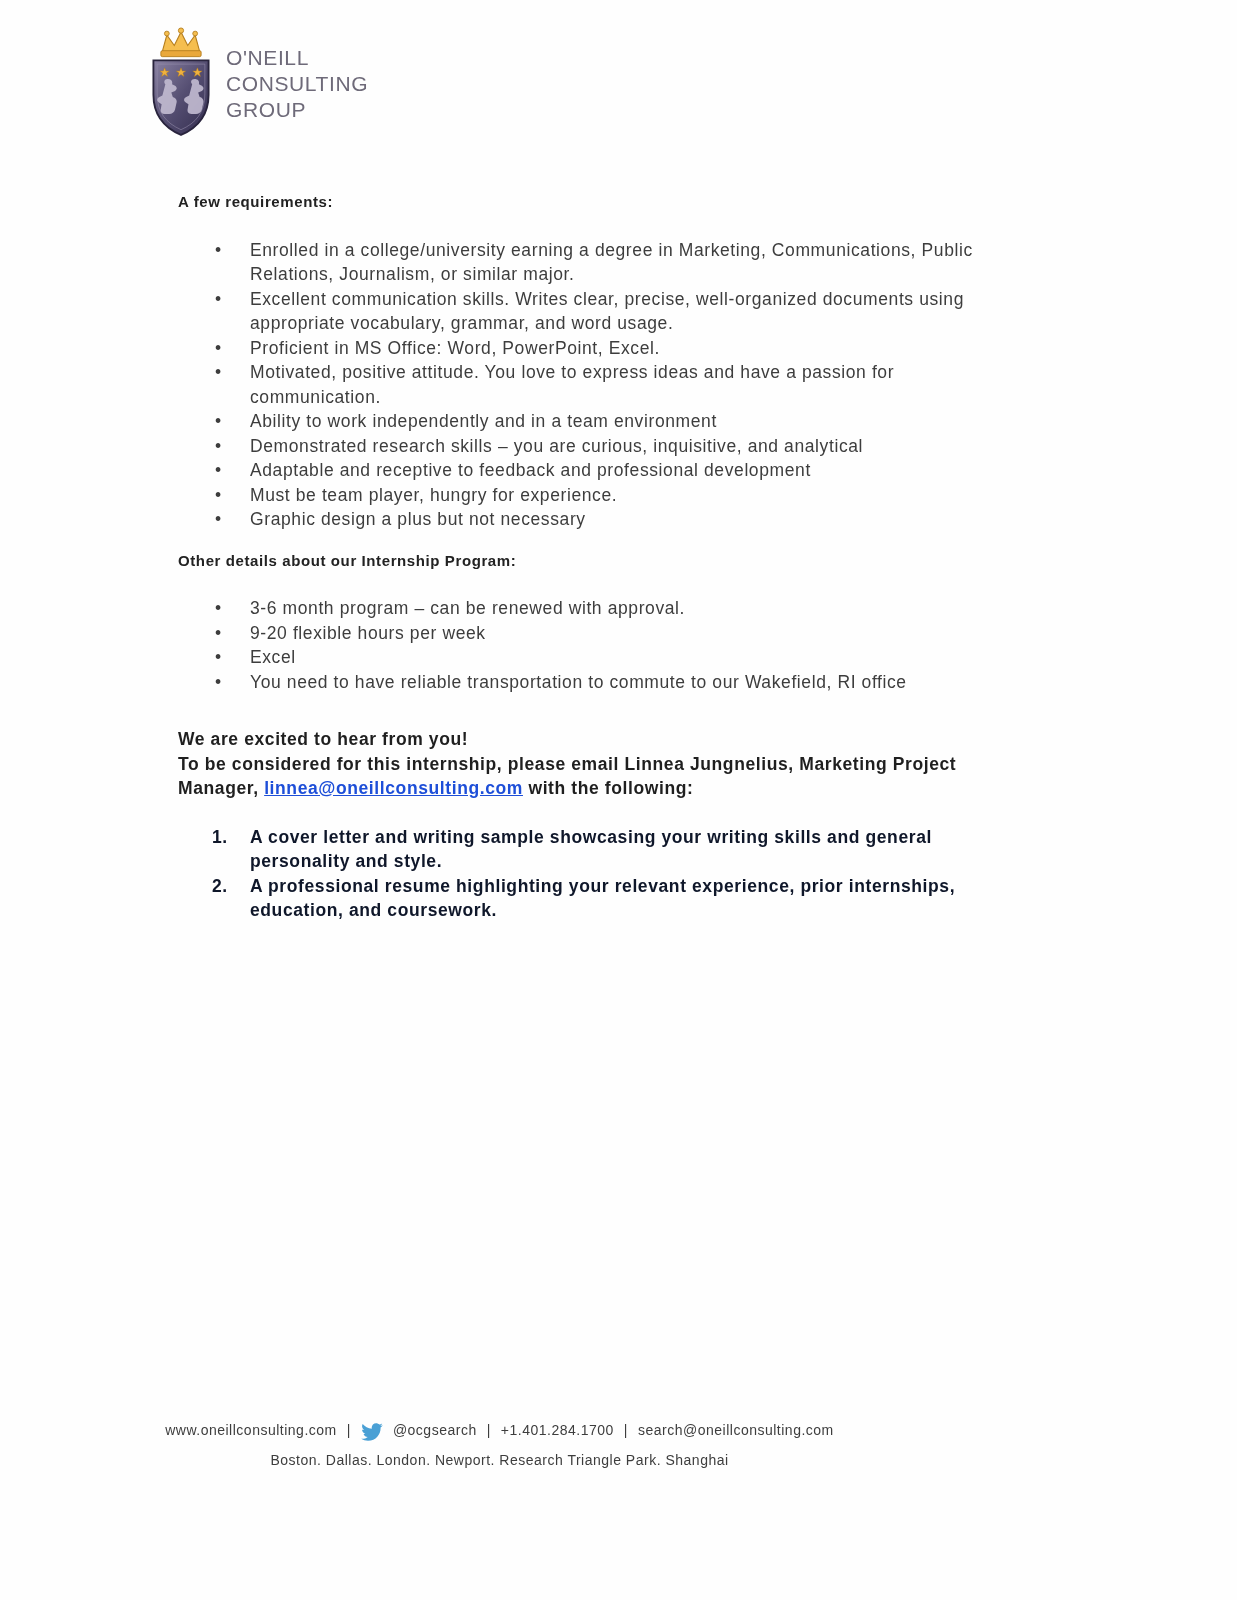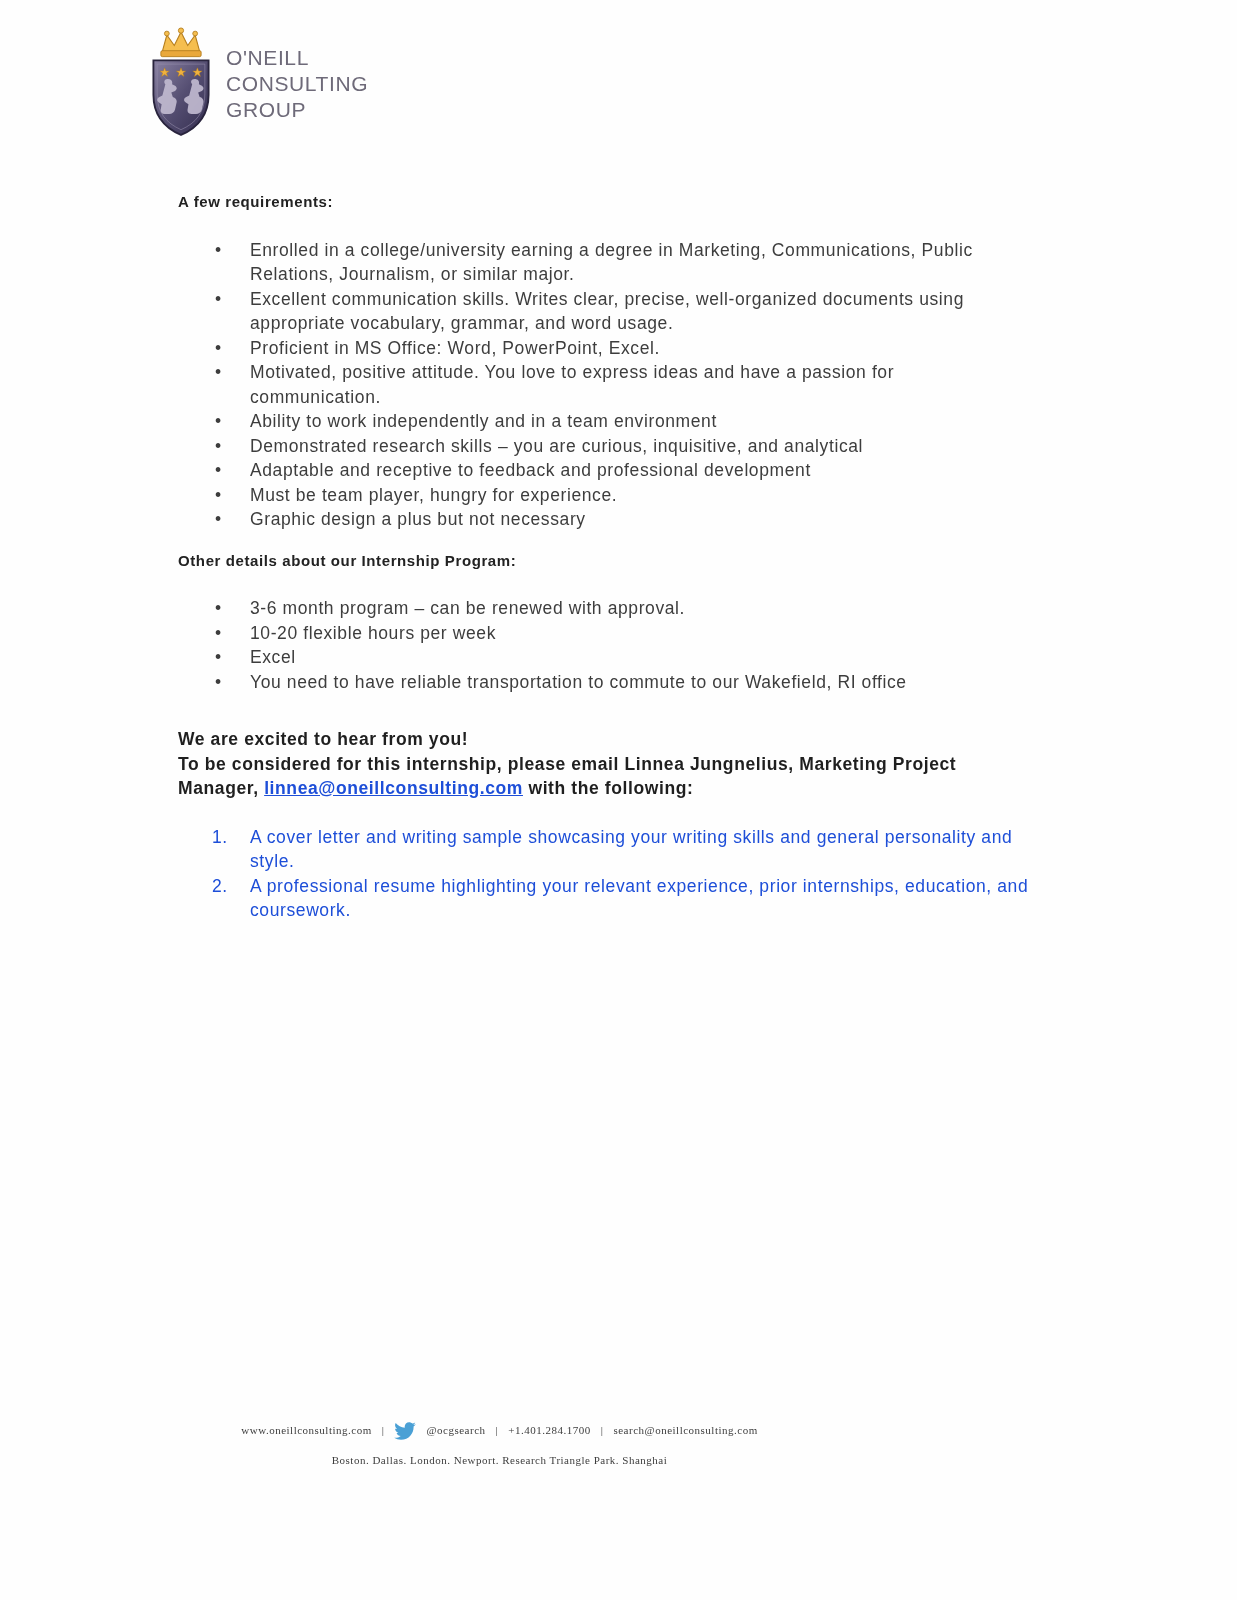--- a/index.html
+++ b/index.html
@@ -63,43 +63,42 @@
     color:#1d4ed8;
     text-decoration:underline;
     font-weight:bold;
     cursor:pointer;
   }
   ol.steps {
     list-style:none;
     counter-reset:step;
     margin:24px 0 0 0;
     width:852px;
-    font-weight:normal;
-    color:#1d4ed8;
+    font-weight:bold;
+    color:#0f172a;
   }
   ol.steps li {
     counter-increment:step;
     position:relative;
     padding-left:72px;
   }
   ol.steps li::before {
     content:counter(step) ".";
     position:absolute; left:34px; top:0;
   }
 
   
   .footer {
     position:absolute; top:1415px; left:0;
     width:999px;
     text-align:center;
     color:#3d3d3d;
-    font-size:11px;
+    font-size:14px;
     letter-spacing:0.5px;
     line-height:30px;
-    font-family:Liberation Serif, serif;
   }
   .footer-line1 {
     display:flex;
     justify-content:center;
     align-items:center;
     gap:10px;
   }
   .footer .sep { color:#3d3d3d; }
   .twitter-icon { display:inline-block; width:22px; height:18px; }
 </style>
@@ -158,21 +157,21 @@
       <li>Demonstrated research skills – you are curious, inquisitive, and analytical</li>
       <li>Adaptable and receptive to feedback and professional development</li>
       <li>Must be team player, hungry for experience.</li>
       <li>Graphic design a plus but not necessary</li>
     </ul>
 
     <div class="heading section-gap">Other details about our Internship Program:</div>
 
     <ul class="bullets">
       <li>3-6 month program – can be renewed with approval.</li>
-      <li>10-20 flexible hours per week</li>
+      <li>9-20 flexible hours per week</li>
       <li>Excel</li>
       <li>You need to have reliable transportation to commute to our Wakefield, RI office</li>
     </ul>
 
     <div class="closing-block">
       <div>We are excited to hear from you!</div>
       <div>
         <span>To be considered for this internship, please email Linnea Jungnelius, Marketing Project Manager, </span><a>linnea@oneillconsulting.com</a><span> with the following:</span>
       </div>
 

